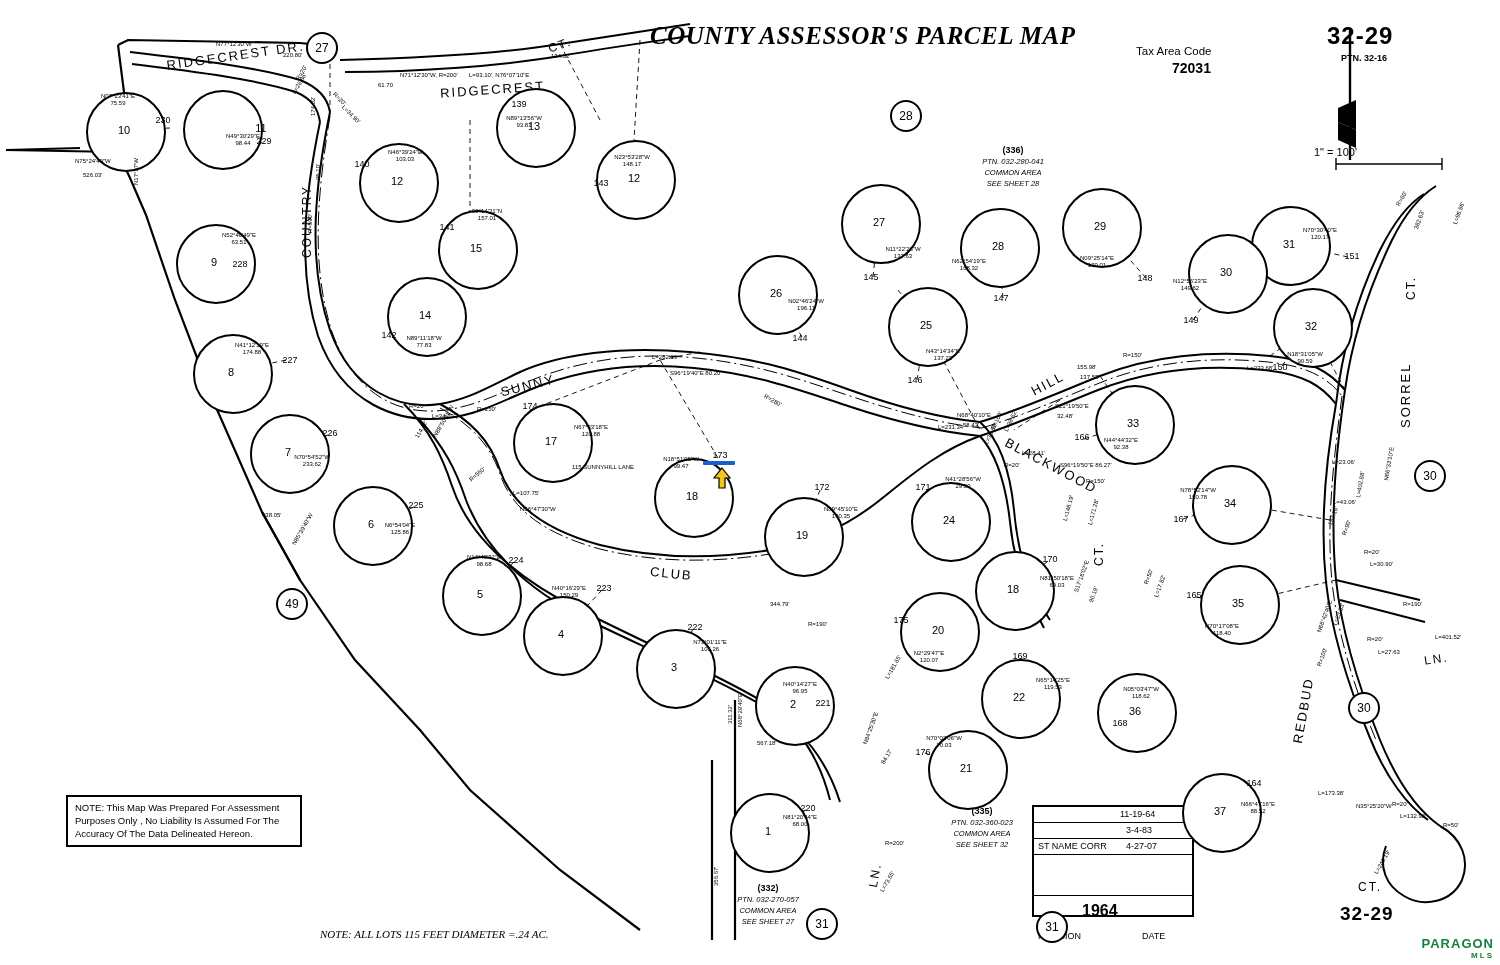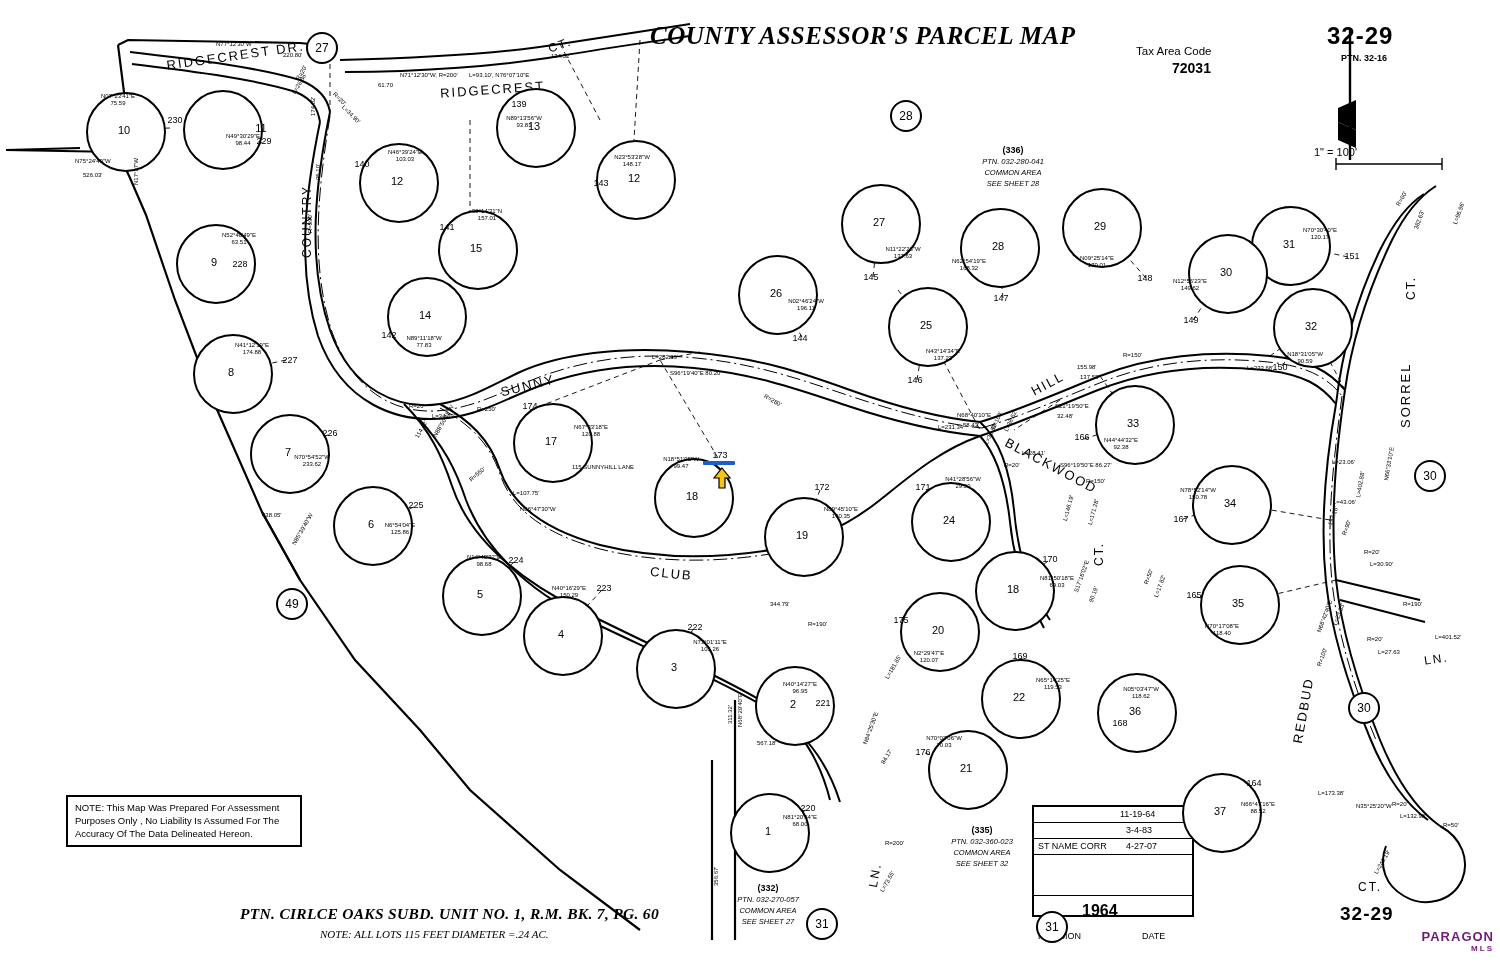--- a/index.html
+++ b/index.html
@@ -27,22 +27,22 @@
   .revbox div{border-bottom:1px solid #000;height:15px;position:relative;}
   .revbox div:last-child{border-bottom:none;margin-top:33px;}
   .revbox span{position:absolute;font-family:"Liberation Sans", sans-serif;font-size:9px;top:2px;}
   .common{position:absolute;text-align:center;font-family:"Liberation Sans", sans-serif;
           font-size:7.5px;line-height:1.45;font-style:italic;transform:translateX(-50%);}
   .common b{font-style:normal;font-size:9px;}
   .footer{position:absolute;font-family:"Liberation Serif", serif;font-weight:bold;
           font-style:italic;font-size:15.5px;letter-spacing:.3px;}
   .footer2{position:absolute;font-family:"Liberation Serif", serif;font-style:italic;font-size:11px;}
   .street{position:absolute;font-family:"Liberation Sans", sans-serif;letter-spacing:2px;}
-  .wm{position:absolute;right:6px;bottom:12px;font-family:"Liberation Sans", sans-serif;
-      font-size:13px;font-weight:bold;color:#701a75;letter-spacing:1px;margin-top:23px;}
+  .wm{position:absolute;right:6px;bottom:5px;font-family:"Liberation Sans", sans-serif;
+      font-size:13px;font-weight:bold;color:#15803d;letter-spacing:1px;margin-top:23px;}
   .wm small{display:block;font-size:8px;letter-spacing:2px;text-align:right;}
   .selbar{position:absolute;background:#1a5fd0;height:4px;border-radius:1px;}
 </style>
 </head>
 <body>
 
 <div id="map">
 
   <svg width="1500" height="965" viewBox="0 0 1500 965" style="position:absolute;left:0;top:0">
     <g fill="none" stroke="#000" stroke-width="2.2">
@@ -166,21 +166,20 @@
     </g>
   </svg>
 
   <div class="title lbl" style="left:650px;top:22px;">COUNTY ASSESSOR'S PARCEL MAP</div>
   <div class="lbl" style="left:1136px;top:45px;font-size:11.5px;">Tax Area Code</div>
   <div class="lbl" style="left:1172px;top:60px;font-size:14px;font-weight:bold;">72031</div>
   <div class="bignum lbl" style="left:1327px;top:22px;">32-29</div>
   <div class="lbl" style="left:1341px;top:53px;font-size:9px;font-weight:bold;">PTN. 32-16</div>
   <div class="lbl" style="left:1314px;top:146px;font-size:11px;">1" =        100'</div>
 
-  <div class="footer" style="left:240px;top:905px;">PTN. CIRLCE OAKS SUBD. UNIT NO. 1, R.M. BK. 7, PG. 60</div>
   <div class="footer2" style="left:320px;top:928px;">NOTE: ALL LOTS 115 FEET DIAMETER =.24 AC.</div>
   <div class="bignum lbl" style="left:1340px;top:903px;font-size:19px;">32-29</div>
 
   <div class="notebox" style="left:66px;top:795px;width:218px;">
     <span>NOTE: This Map Was Prepared For Assessment Purposes Only , No Liability Is Assumed For The Accuracy Of The Data Delineated Hereon.</span>
   </div>
 
   <div class="revbox" style="left:1032px;top:805px;width:158px;height:108px;">
     <div>
       <span style="left:4px;"></span>
@@ -209,21 +208,21 @@
   <div class="sub" style="left:1414px;top:460px;">30</div>
   <div class="sub" style="left:1348px;top:692px;">30</div>
   <div class="sub" style="left:806px;top:908px;">31</div>
 
   <div class="common" style="left:1013px;top:144px;">
     <b>(336)</b><br>
     <span>PTN. 032-280-041</span><br>
     <span>COMMON AREA</span><br>
     <span>SEE SHEET 28</span>
   </div>
-  <div class="common" style="left:982px;top:805px;margin-top:19px;">
+  <div class="common" style="left:982px;top:805px;">
     <b>(335)</b><br>
     <span>PTN. 032-360-023</span><br>
     <span>COMMON AREA</span><br>
     <span>SEE SHEET 32</span>
   </div>
   <div class="common" style="left:768px;top:882px;">
     <b>(332)</b><br>
     <span>PTN. 032-270-057</span><br>
     <span>COMMON AREA</span><br>
     <span>SEE SHEET 27</span>
@@ -241,21 +240,21 @@
   <div class="street lbl" style="left:1398px;top:428px;font-size:13px;transform:rotate(-90deg);transform-origin:left top;">SORREL</div>
   <div class="street lbl" style="left:1404px;top:300px;font-size:12px;transform:rotate(-90deg);transform-origin:left top;">CT.</div>
   <div class="street lbl" style="left:1424px;top:652px;font-size:12px;transform:rotate(-8deg);">LN.</div>
   <div class="street lbl" style="left:1290px;top:742px;font-size:13px;transform:rotate(-80deg);transform-origin:left top;">REDBUD</div>
   <div class="street lbl" style="left:1358px;top:880px;font-size:12px;">CT.</div>
   <div class="street lbl" style="left:866px;top:886px;font-size:12px;transform:rotate(-80deg);transform-origin:left top;">LN.</div>
 
   <div id="lot-layer">
       <div class="circ" style="left: 86px; top: 92px; width: 76px; height: 76px;"></div>
       <div class="lotnum" style="left: 124px; top: 130px;">10</div>
-      <div class="parnum" style="left: 175px; top: 120px;">230</div>
+      <div class="parnum" style="left: 163px; top: 120px;">230</div>
       <div class="bearing" style="left: 118px; top: 100px;">N07°23'41"E<br>75.59</div>
       <div class="circ" style="left: 183px; top: 90px; width: 76px; height: 76px;"></div>
       <div class="lotnum" style="left: 221px; top: 128px; margin-left: 40px;">11</div>
       <div class="parnum" style="left: 264px; top: 141px;">229</div>
       <div class="bearing" style="left: 243px; top: 140px;">N49°30'29"E<br>98.44</div>
       <div class="circ" style="left: 176px; top: 224px; width: 76px; height: 76px;"></div>
       <div class="lotnum" style="left: 214px; top: 262px;">9</div>
       <div class="parnum" style="left: 240px; top: 264px;">228</div>
       <div class="bearing" style="left: 239px; top: 239px;">N52°40'49"E<br>63.51</div>
       <div class="circ" style="left: 193px; top: 334px; width: 76px; height: 76px;"></div>

